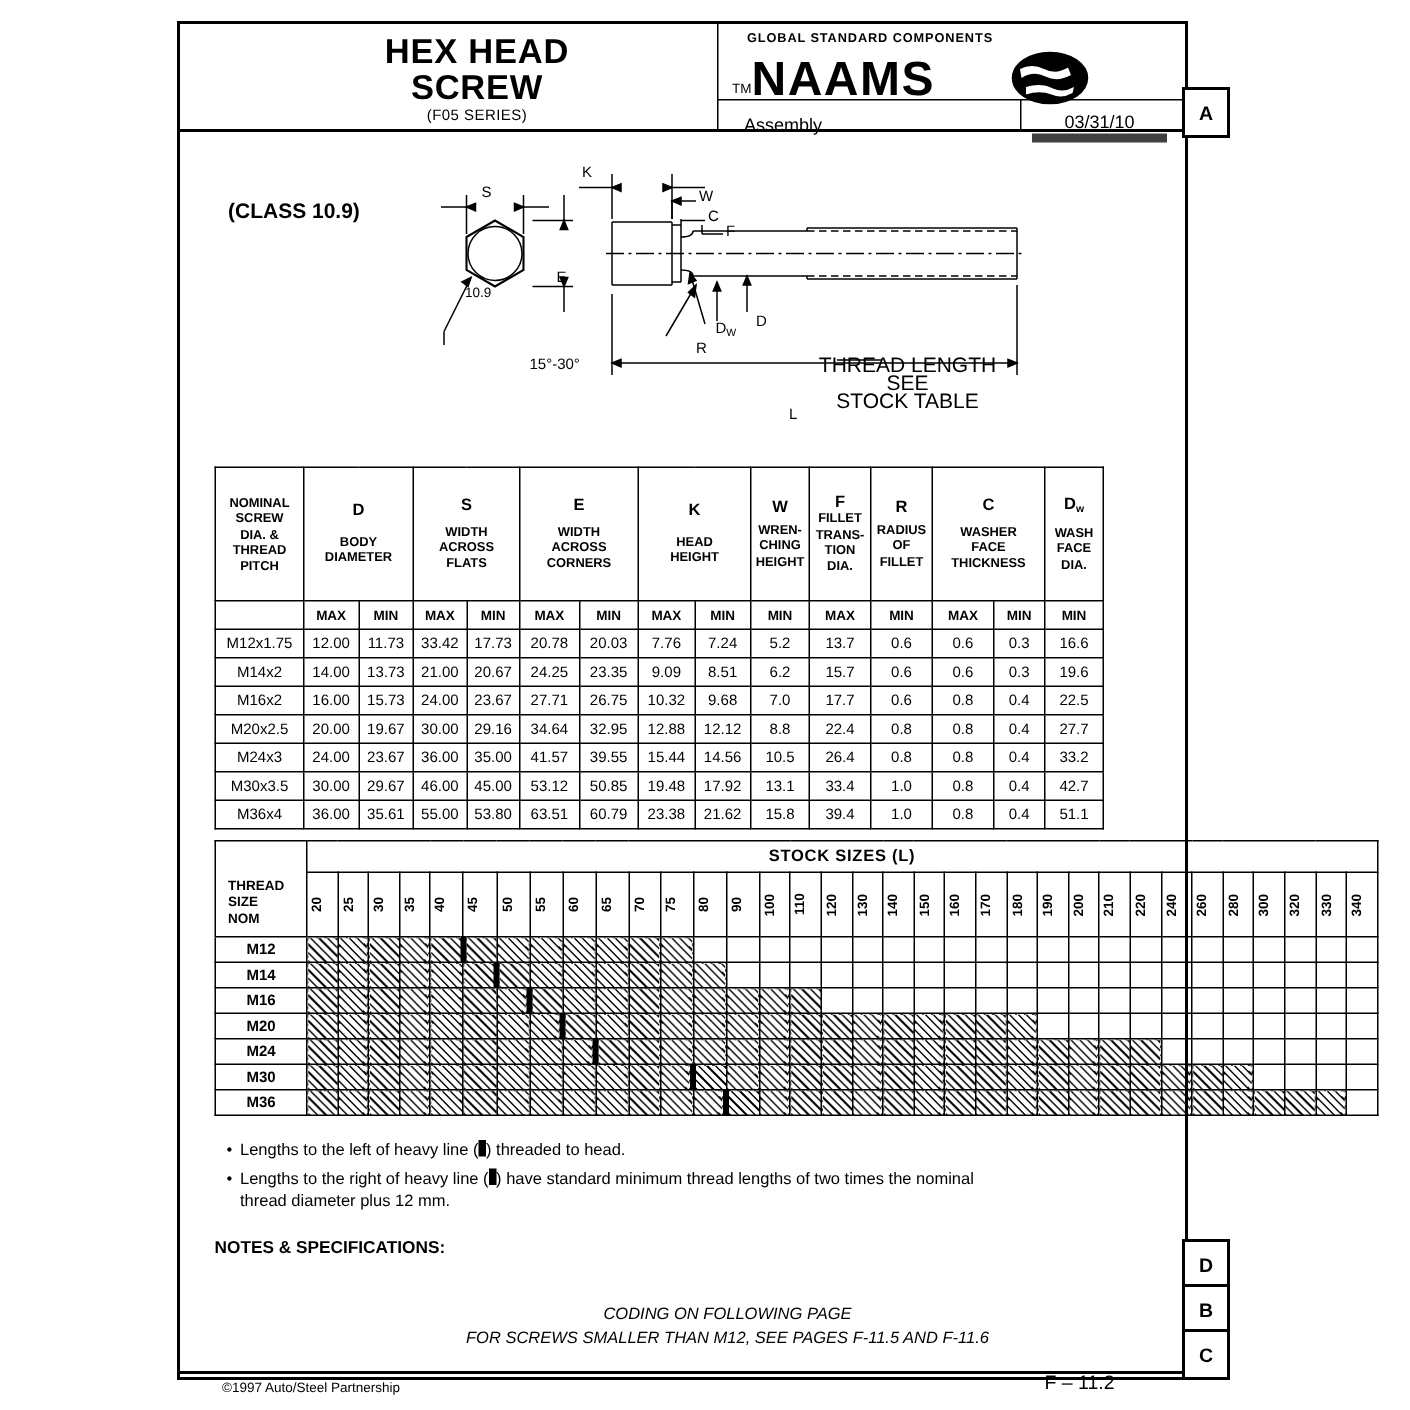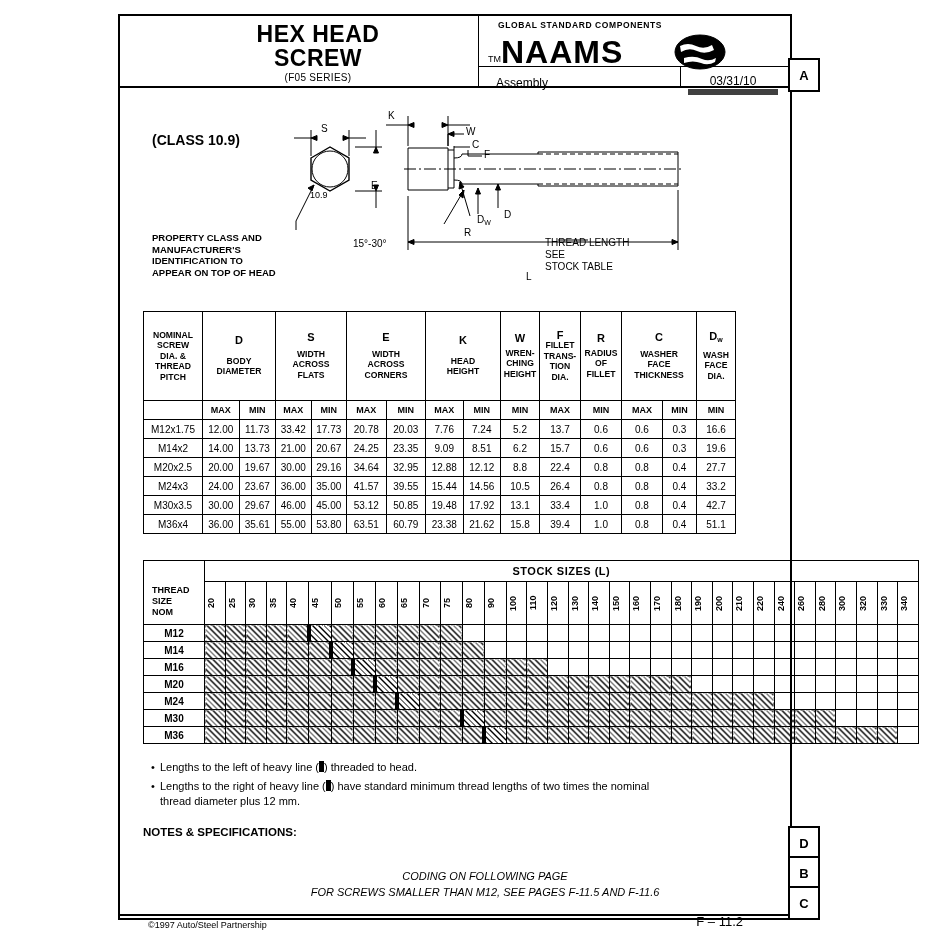--- a/index.html
+++ b/index.html
@@ -187,27 +187,23 @@
   <div class="dimlbl" style="left:388px;top:110px;">K</div>
   <div class="dimlbl" style="left:466px;top:126px;">W</div>
   <div class="dimlbl" style="left:472px;top:139px;">C</div>
   <div class="dimlbl" style="left:484px;top:149px;">F</div>
   <div class="dimlbl" style="left:464px;top:227px;">R</div>
   <div class="dimlbl" style="left:477px;top:214px;">D<span class="sub">W</span></div>
   <div class="dimlbl" style="left:504px;top:209px;">D</div>
   <div class="dimlbl" style="left:526px;top:271px;">L</div>
   <div class="dimlbl" style="left:353px;top:238px;">15°-30°</div>
   <div class="dimlbl" style="left:310px;top:190px;font-size:9px;">10.9</div>
-  <div class="dimlbl" style="left:545px;top:237px;width:120px;text-align:left;font-size:10px;line-height:12px;white-space:pre-line;">THREAD LENGTH
+  <div class="dimlbl" style="left:545px;top:237px;width:120px;text-align:center;font-size:14px;line-height:12px;white-space:pre-line;">THREAD LENGTH
 SEE
 STOCK TABLE</div>
-  <div class="note-left" style="white-space:pre-line;">PROPERTY CLASS AND
-MANUFACTURER'S
-IDENTIFICATION TO
-APPEAR ON TOP OF HEAD</div>
 
   <table id="maintable">
     <thead>
       <tr>
         <td class="grp" style="width:58px;height:88px;">
           <div>NOMINAL</div>
           <div style="white-space:pre-line">SCREW
 DIA. &amp;
 THREAD
 PITCH</div>
@@ -313,20 +309,37 @@
           <td class="val">9.09</td>
           <td class="val">8.51</td>
           <td class="val">6.2</td>
           <td class="val">15.7</td>
           <td class="val">0.6</td>
           <td class="val">0.6</td>
           <td class="val">0.3</td>
           <td class="val">19.6</td>
         </tr>
         <tr>
+          <td class="nom val">M16x2</td>
+          <td class="val">16.00</td>
+          <td class="val">15.73</td>
+          <td class="val">24.00</td>
+          <td class="val">23.67</td>
+          <td class="val">27.71</td>
+          <td class="val">26.75</td>
+          <td class="val">10.32</td>
+          <td class="val">9.68</td>
+          <td class="val">7.0</td>
+          <td class="val">17.7</td>
+          <td class="val">0.6</td>
+          <td class="val">0.8</td>
+          <td class="val">0.4</td>
+          <td class="val">22.5</td>
+        </tr>
+        <tr>
           <td class="nom val">M20x2.5</td>
           <td class="val">20.00</td>
           <td class="val">19.67</td>
           <td class="val">30.00</td>
           <td class="val">29.16</td>
           <td class="val">34.64</td>
           <td class="val">32.95</td>
           <td class="val">12.88</td>
           <td class="val">12.12</td>
           <td class="val">8.8</td>

